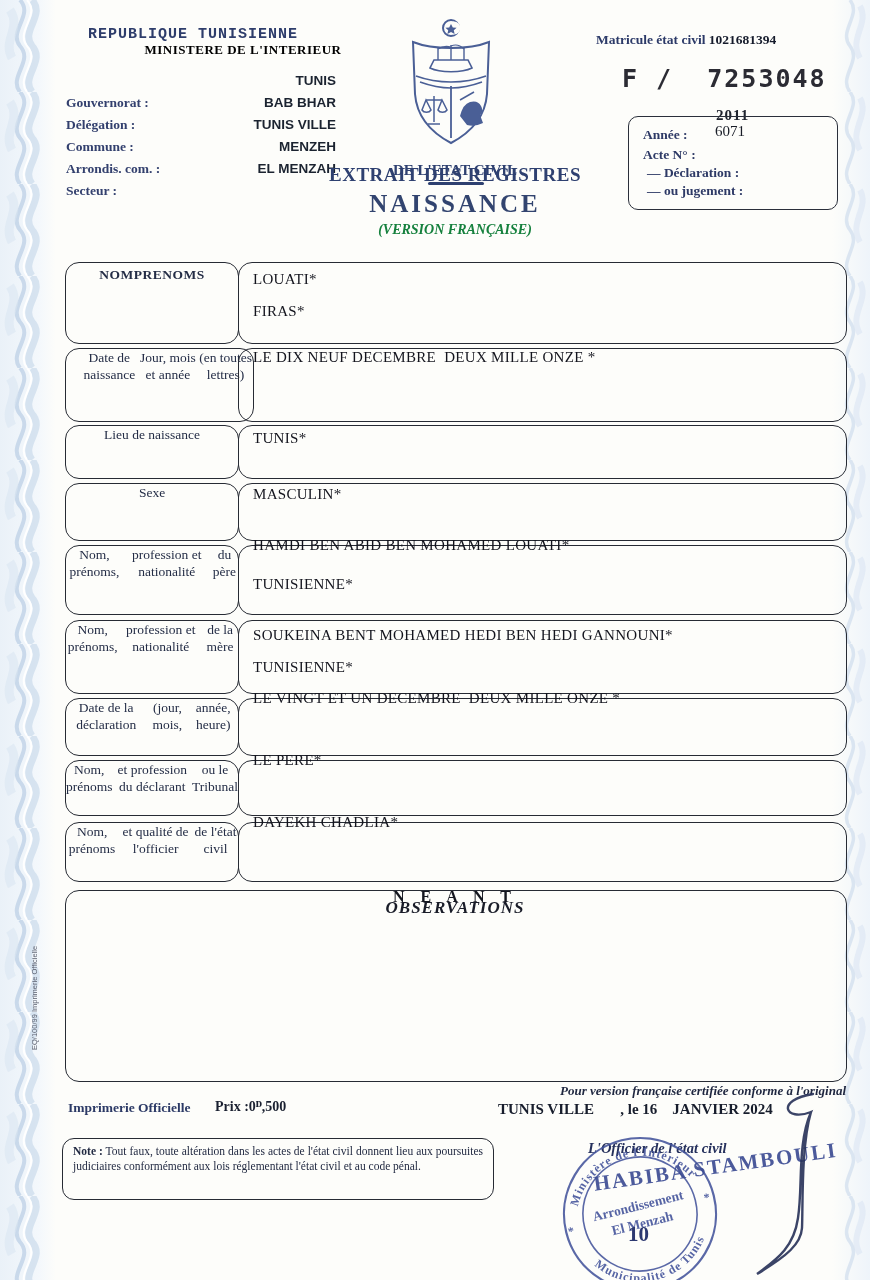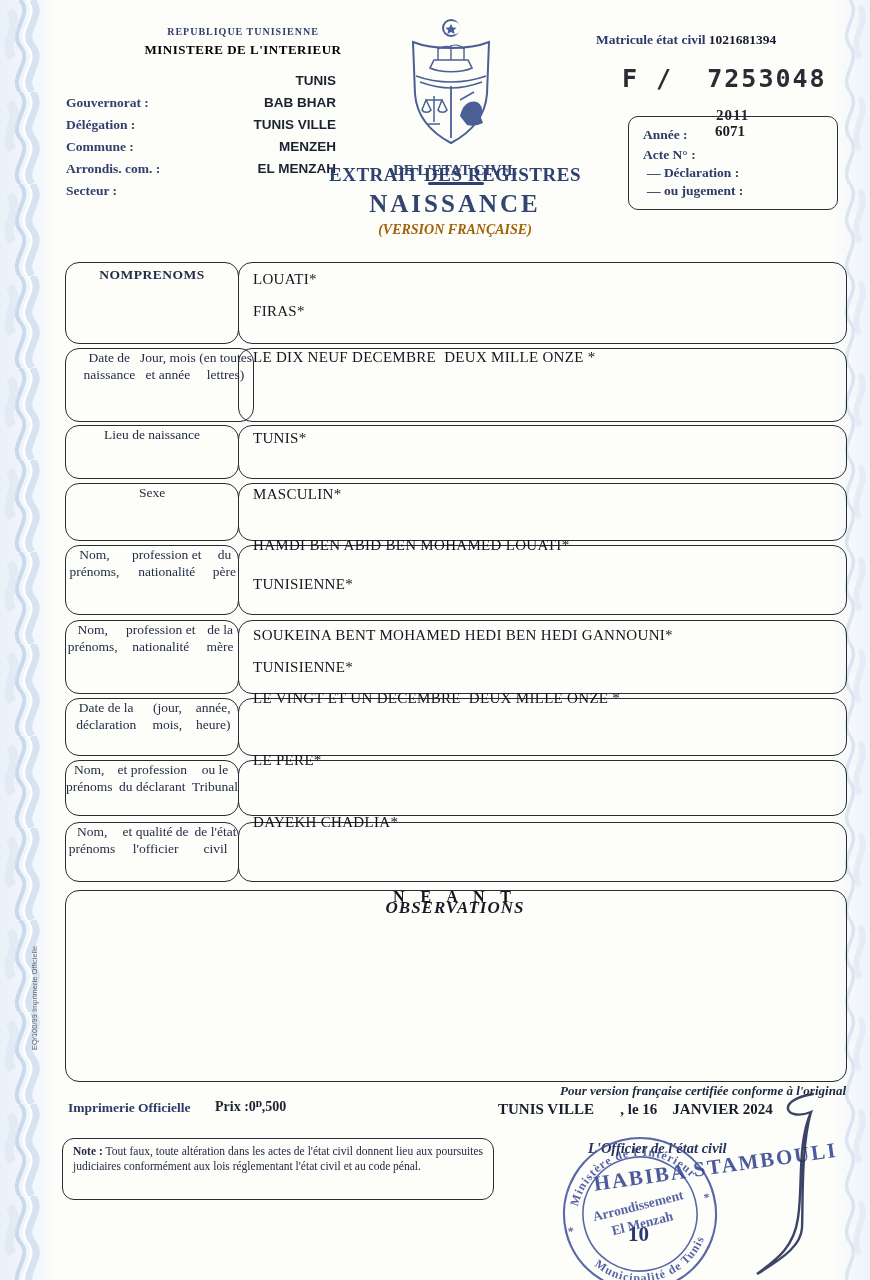--- a/index.html
+++ b/index.html
@@ -3,39 +3,39 @@
 <meta charset="utf-8">
 <style>
   html,body{margin:0;padding:0;background:#8a8a8a;}
   .page{position:relative;width:870px;height:1280px;margin:0 auto;background:#fdfdfa;overflow:hidden;
         font-family:"Liberation Serif",serif;color:#1c2236;}
   .abs{position:absolute;}
   
   .band-left{left:0;top:0;width:56px;height:1280px;background:linear-gradient(90deg,#eaf1f8 0%,#f4f8fc 70%,rgba(255,255,255,0) 100%);}
   .band-right{right:0;top:0;width:38px;height:1280px;background:linear-gradient(270deg,#eef4fa 0%,rgba(255,255,255,0) 100%);}
   
-  .rep{left:88px;top:26px;width:310px;text-align:center;color:#2e3d6b;font-weight:bold;font-size:10px;letter-spacing:1px;}
+  .rep{left:88px;top:26px;width:310px;text-align:left;color:#2e3d6b;font-weight:bold;font-size:15px;letter-spacing:1px;font-family:Liberation Mono, monospace;}
   .min{left:88px;top:42px;width:310px;text-align:center;color:#000000;font-weight:bold;font-size:13px;letter-spacing:0.5px;}
   .admin-labels{left:66px;top:92px;width:130px;font-size:13.5px;color:#33406e;font-weight:bold;line-height:22px;}
   .admin-values{left:196px;top:70px;width:140px;font-size:13.5px;color:#1b2330;font-weight:bold;line-height:22px;font-family:"Liberation Sans",sans-serif;text-align:right;}
   .admin-labels div,.admin-values div{height:22px;}
   
   .t1{left:300px;top:140px;width:310px;text-align:center;font-weight:bold;font-size:19px;color:#2e4070;letter-spacing:0.5px;margin-top:24px;}
   .t2{left:300px;top:162px;width:310px;text-align:center;font-weight:bold;font-size:15px;color:#2e4070;}
   .t2u{left:428px;top:182px;width:56px;height:3px;background:#2e4070;border-radius:2px;}
   .t3{left:300px;top:190px;width:310px;text-align:center;font-weight:bold;font-size:25px;color:#32446f;letter-spacing:3px;}
-  .t4{left:300px;top:222px;width:310px;text-align:center;font-weight:bold;font-style:italic;font-size:14px;color:#a16207;}
+  .t4{left:300px;top:222px;width:310px;text-align:center;font-weight:bold;font-style:italic;font-size:14px;color:#15803d;}
   
   .matric{left:596px;top:32px;width:250px;font-size:13.5px;color:#2c3a68;font-weight:bold;}
   .matric b{color:#151b2b;}
   .serial{left:622px;top:64px;font-family:"DejaVu Sans Mono",monospace;font-weight:bold;font-size:25px;letter-spacing:2px;color:#2b2b33;white-space:pre;}
   .ov2011{left:716px;top:107px;font-weight:bold;font-size:15px;color:#20242e;letter-spacing:1px;}
   .actebox{left:628px;top:116px;width:208px;height:92px;border:1.6px solid #2a2f3a;border-radius:10px;}
   .actebox .lab{position:absolute;left:14px;font-size:13.5px;color:#2e3a66;font-weight:bold;}
-  .acteval{position:absolute;left:86px;top:6px;font-weight:bold;font-size:15px;color:#181c26;}
+  .acteval{position:absolute;left:86px;top:6px;font-weight:normal;font-size:15px;color:#181c26;}
   
   .lbox{position:absolute;left:65px;width:172px;border:1.6px solid #272b34;border-radius:14px;
         display:flex;flex-direction:row;justify-content:center;text-align:center;
         font-size:13.5px;color:#242d46;line-height:17px;}
   .lbox.bold{font-weight:bold;letter-spacing:0.5px;line-height:24px;}
   .vbox{position:absolute;left:238px;width:607px;border:1.6px solid #272b34;border-radius:14px;}
   .vtext{position:absolute;left:14px;font-size:15px;color:#13141d;letter-spacing:0.3px;white-space:pre;}
   .vtext.onborder{top:-9px;}
   
   .obsbox{left:65px;top:890px;width:780px;height:190px;border:1.6px solid #272b34;border-radius:14px;}

